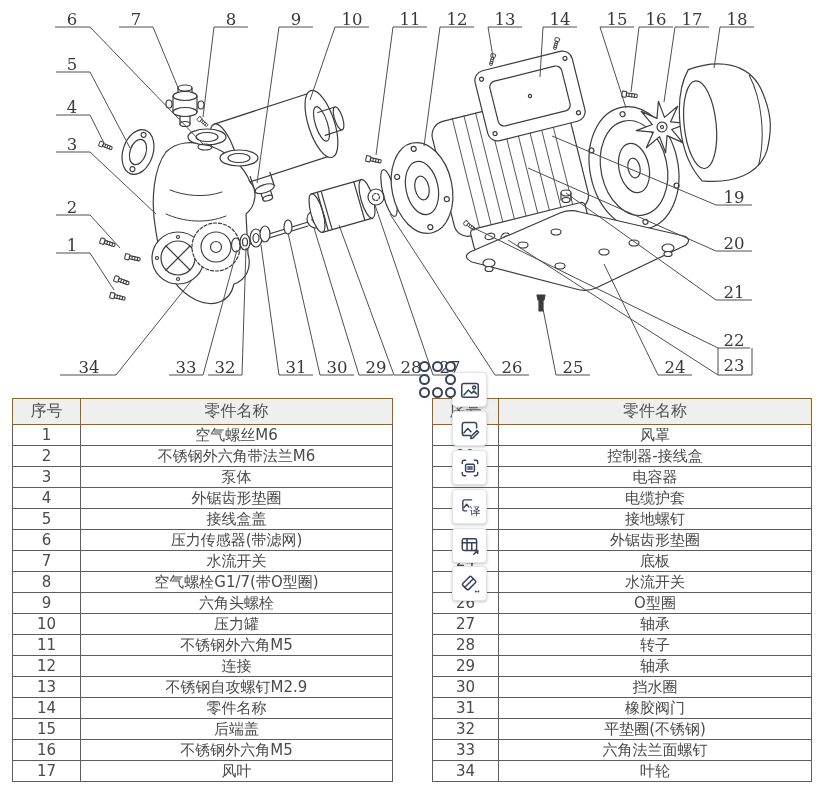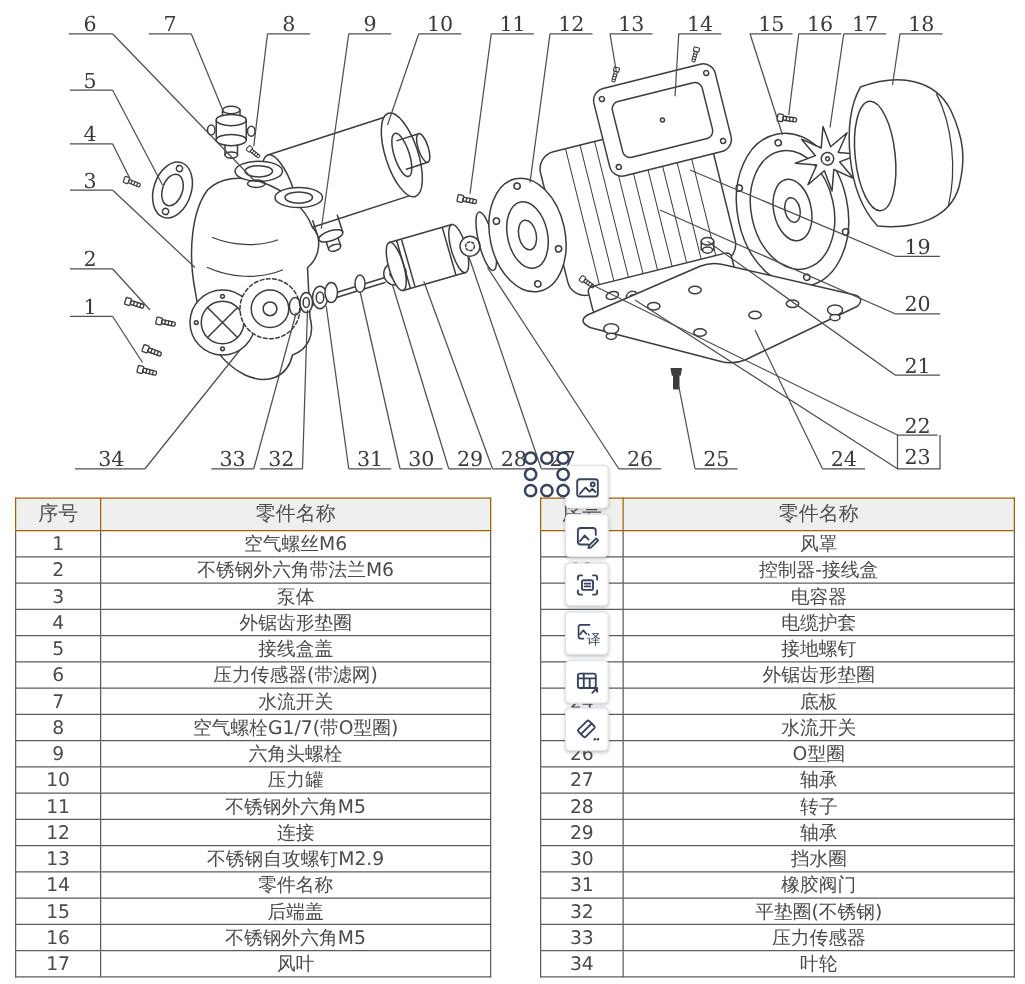--- a/index.html
+++ b/index.html
@@ -465,21 +465,21 @@
         <tr>
           <td>31</td>
           <td>橡胶阀门</td>
         </tr>
         <tr>
           <td>32</td>
           <td>平垫圈(不锈钢)</td>
         </tr>
         <tr>
           <td>33</td>
-          <td>压力传感器</td>
+          <td>六角法兰面螺钉</td>
         </tr>
         <tr>
           <td>34</td>
           <td>叶轮</td>
         </tr>
       </tbody>
   </table>
 
   <div>
     <div class="handle" style="left:419px;top:361px"></div>

